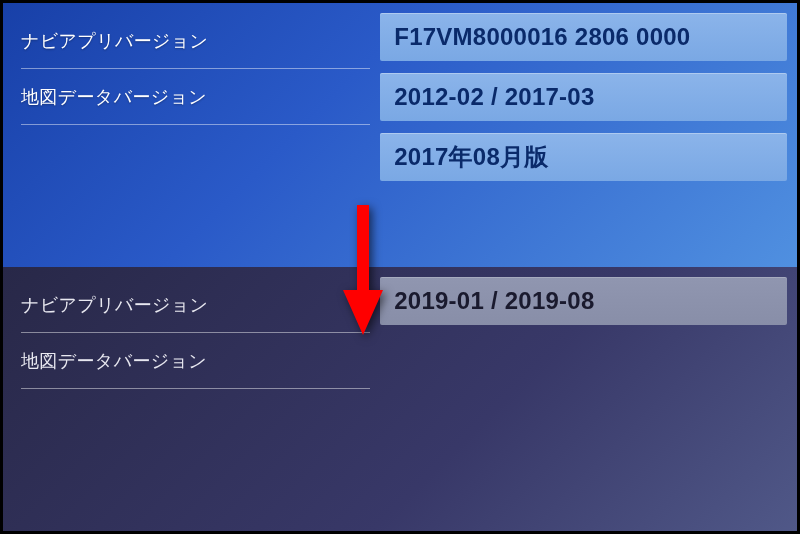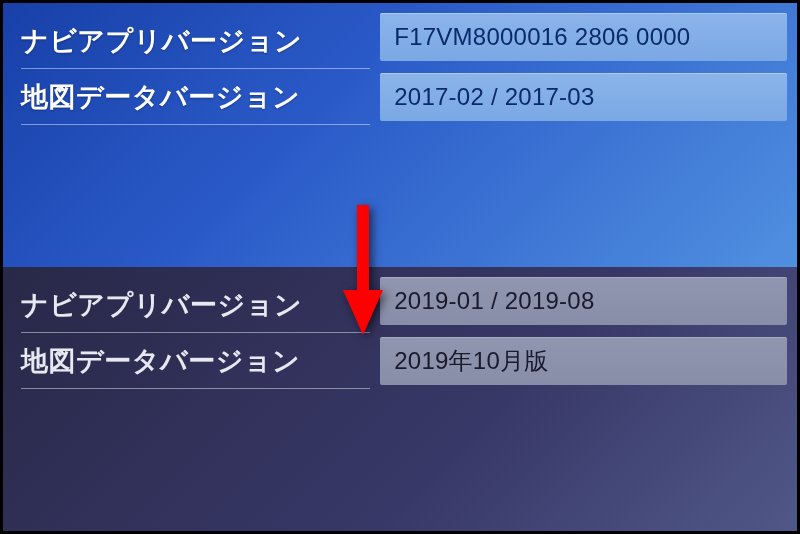--- a/index.html
+++ b/index.html
@@ -31,38 +31,38 @@
     .values {
       width: 420px;
       padding-right: 10px;
     }
     .label-row {
       height: 56px;
       border-bottom: 1px solid rgba(255,255,255,0.45);
       display: flex;
       align-items: center;
       color: #ffffff;
-      font-size: 27px;
-      font-weight: 700;
+      font-size: 18px;
+      font-weight: 400;
       letter-spacing: 0.02em;
     }
     .panel-top .label-row {
       text-shadow: 0 1px 2px rgba(0,0,0,0.3);
     }
     .panel-bottom .label-row {
       color: #e8e8f0;
     }
     .value-row {
       height: 48px;
       margin-bottom: 12px;
       display: flex;
       align-items: center;
       padding: 0 14px;
       font-size: 24px;
-      font-weight: 400;
+      font-weight: 700;
       letter-spacing: 0.01em;
       border-radius: 2px;
     }
     .panel-top .value-row {
       background: linear-gradient(180deg, #8bb4ea 0%, #7aa8e4 100%);
       color: #0a2a6a;
       box-shadow: inset 0 1px 0 rgba(255,255,255,0.3);
     }
     .panel-bottom .value-row {
       background: linear-gradient(180deg, #9096b0 0%, #888ea8 100%);
@@ -84,32 +84,32 @@
 </head>
 <body>
 
 <div class="panel panel-top">
   <div class="labels">
     <div class="label-row">ナビアプリバージョン</div>
     <div class="label-row">地図データバージョン</div>
   </div>
   <div class="values">
     <div class="value-row">F17VM8000016 2806 0000</div>
-    <div class="value-row">2017-02 / 2017-03</div>
+    <div class="value-row">2012-02 / 2017-03</div>
+    <div class="value-row">2017年08月版</div>
   </div>
 </div>
 
 <div class="panel panel-bottom">
   <div class="labels">
     <div class="label-row">ナビアプリバージョン</div>
     <div class="label-row">地図データバージョン</div>
   </div>
   <div class="values">
     <div class="value-row">2019-01 / 2019-08</div>
-    <div class="value-row">2019年10月版</div>
   </div>
 </div>
 
 <div class="arrow">
   <svg width="40" height="130" viewBox="0 0 40 130">
     <path d="M 14 0 L 26 0 L 26 85 L 40 85 L 20 130 L 0 85 L 14 85 Z" fill="#ff0000"></path>
   </svg>
 </div>
 
 </body></html>

